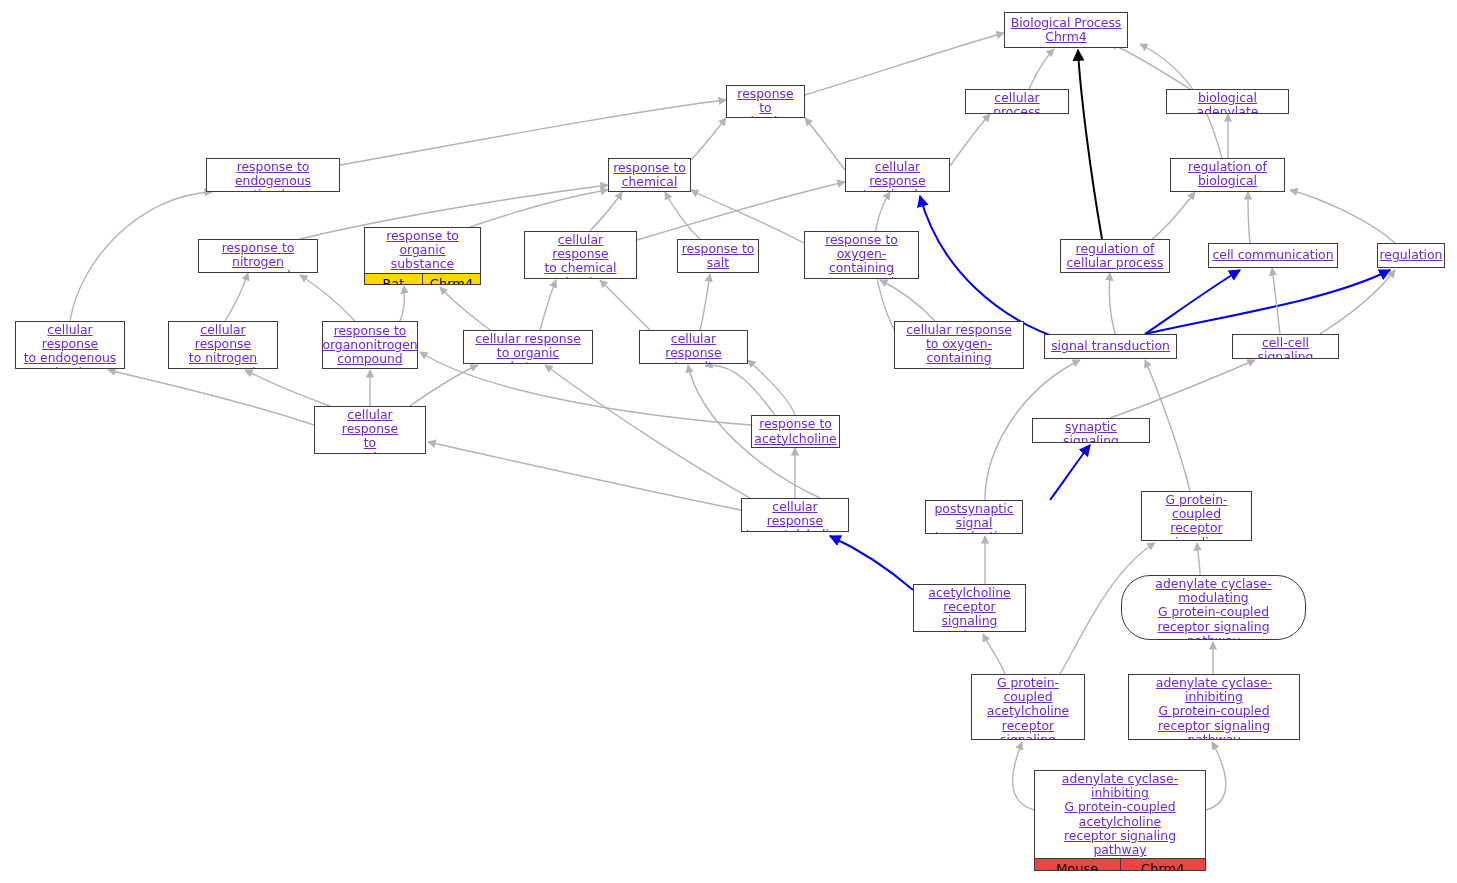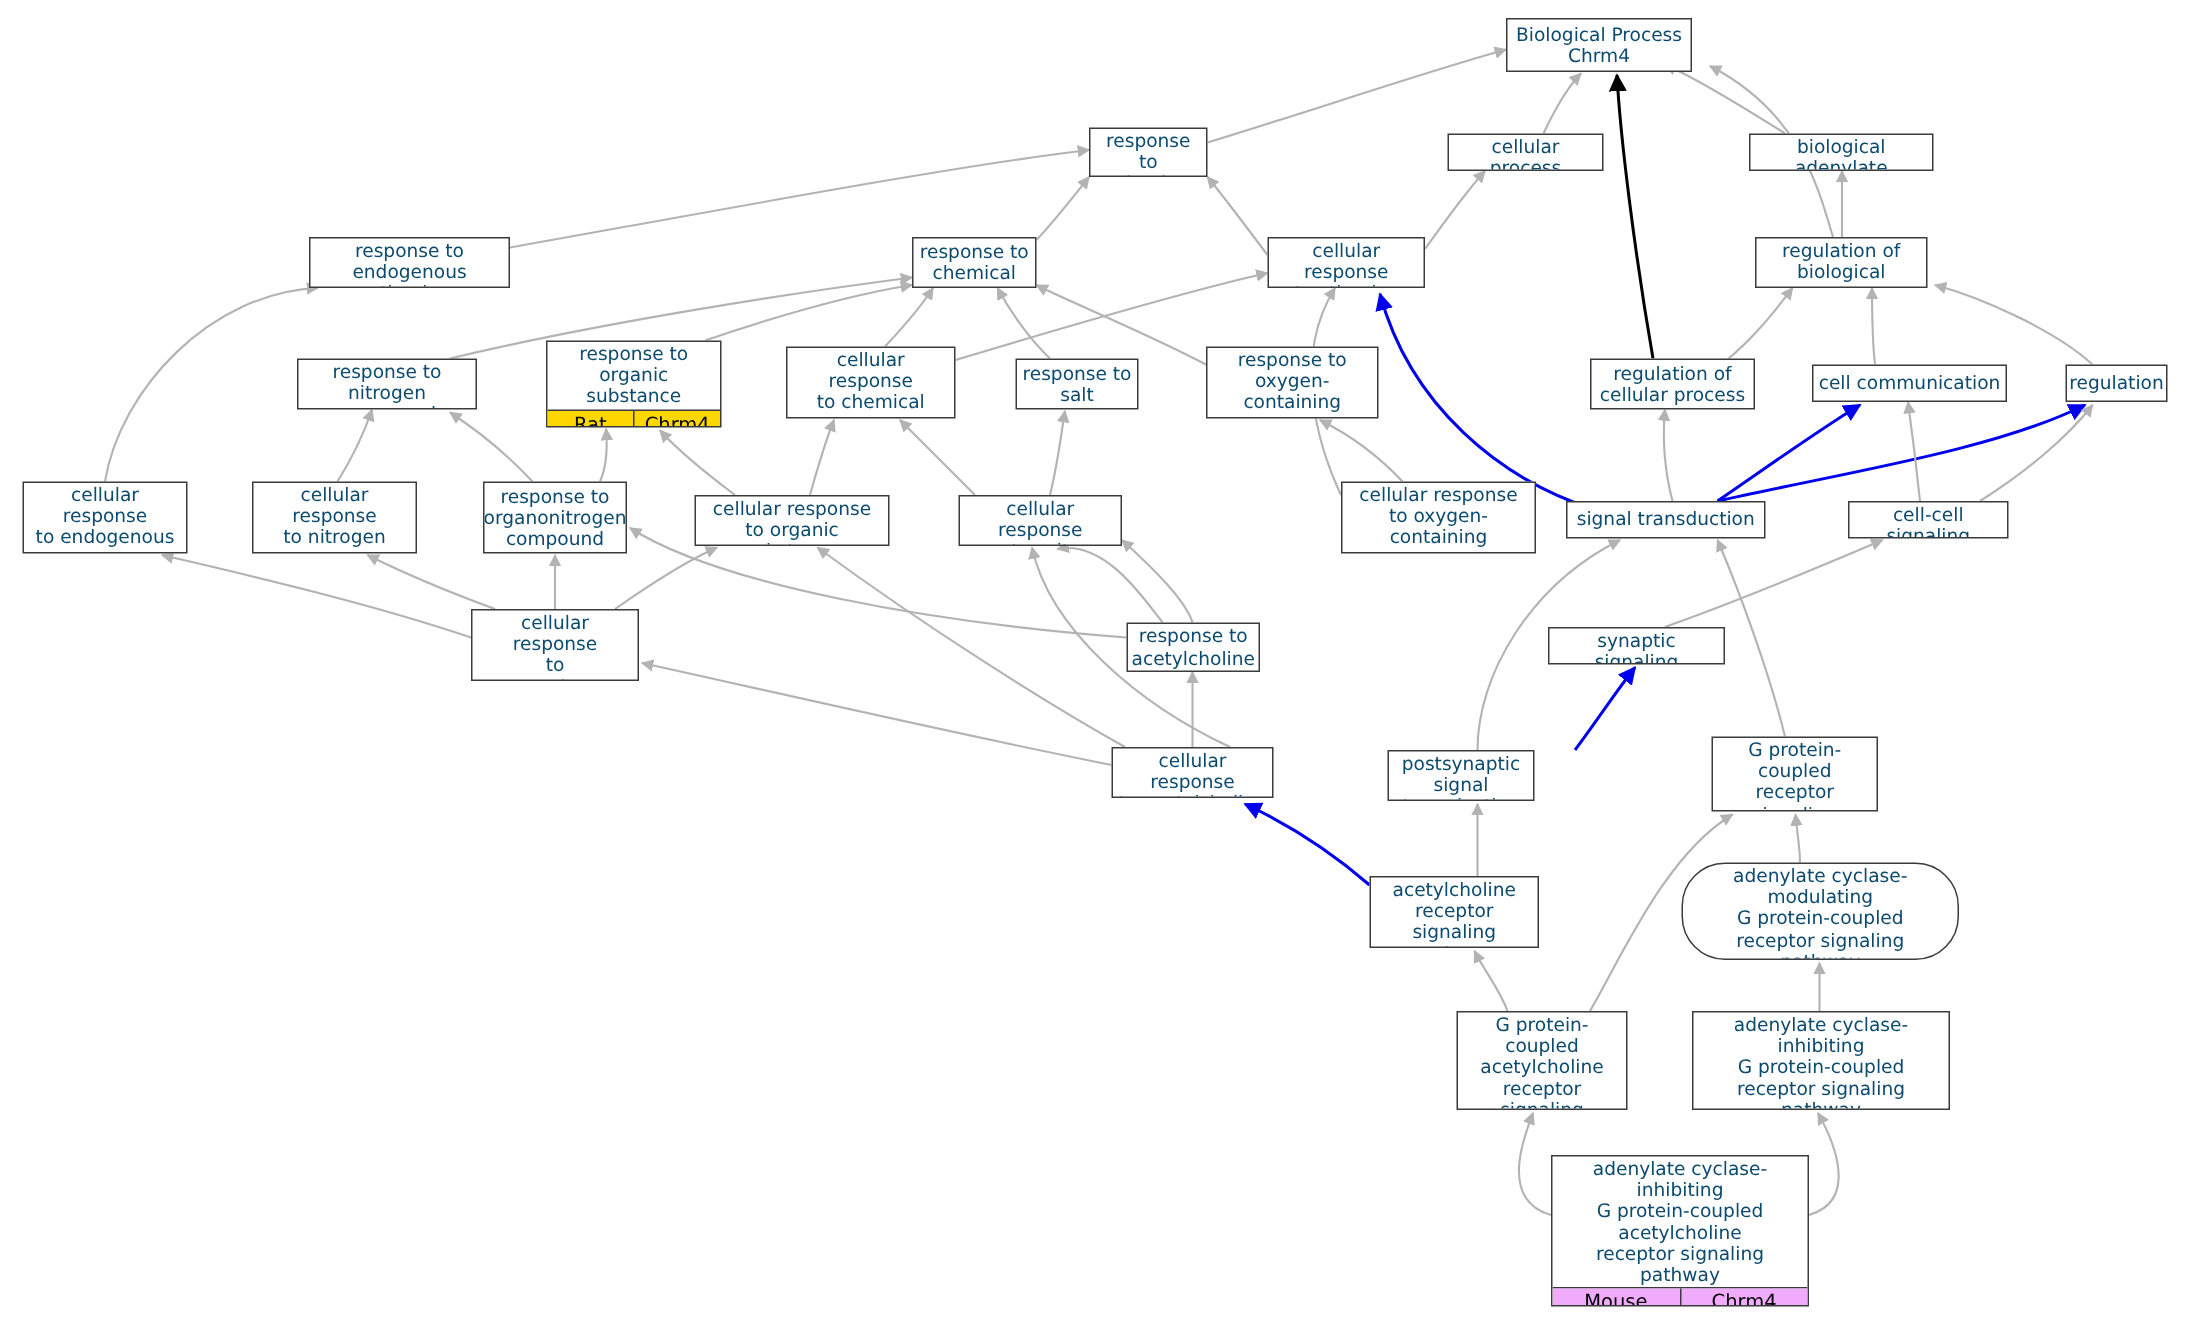--- a/index.html
+++ b/index.html
@@ -36,23 +36,24 @@
     overflow: hidden;
   }
   .node-label {
     flex: 1 1 auto;
     display: flex;
     align-items: center;
     justify-content: center;
     text-align: center;
     font-size: 12.4px;
     line-height: 14.2px;
-    color: #0c4a6e;
+    color: #6d28d9;
     white-space: pre-line;
     padding: 1px 3px;
+    text-decoration: underline;
   }
   .node.root .node-label {
     font-size: 12.4px;
   }
   .anno-row {
     display: flex;
     flex: 0 0 auto;
     height: 19px;
     border-top: 1.4px solid #3b3b3b;
   }
@@ -62,21 +63,21 @@
     align-items: center;
     justify-content: center;
     font-size: 13px;
     line-height: 13px;
     color: #000000;
   }
   .anno-cell + .anno-cell {
     border-left: 1.4px solid #3b3b3b;
   }
   .anno-gold .anno-cell { background: #FFD700; }
-  .anno-blue .anno-cell { background: #f0abfc; }
+  .anno-blue .anno-cell { background: #ef4444; }
 </style>
 </head>
 <body>
 
 <div id="canvas">
 
   <svg id="edge-layer" viewBox="0 0 1457 883" xmlns="http://www.w3.org/2000/svg">
     <defs>
       <marker id="ah-gray" viewBox="0 0 10 10" refX="9" refY="5" markerWidth="6" markerHeight="6" orient="auto-start-reverse">
         <path d="M 0 0 L 10 5 L 0 10 z" fill="#b3b3b3"></path>

